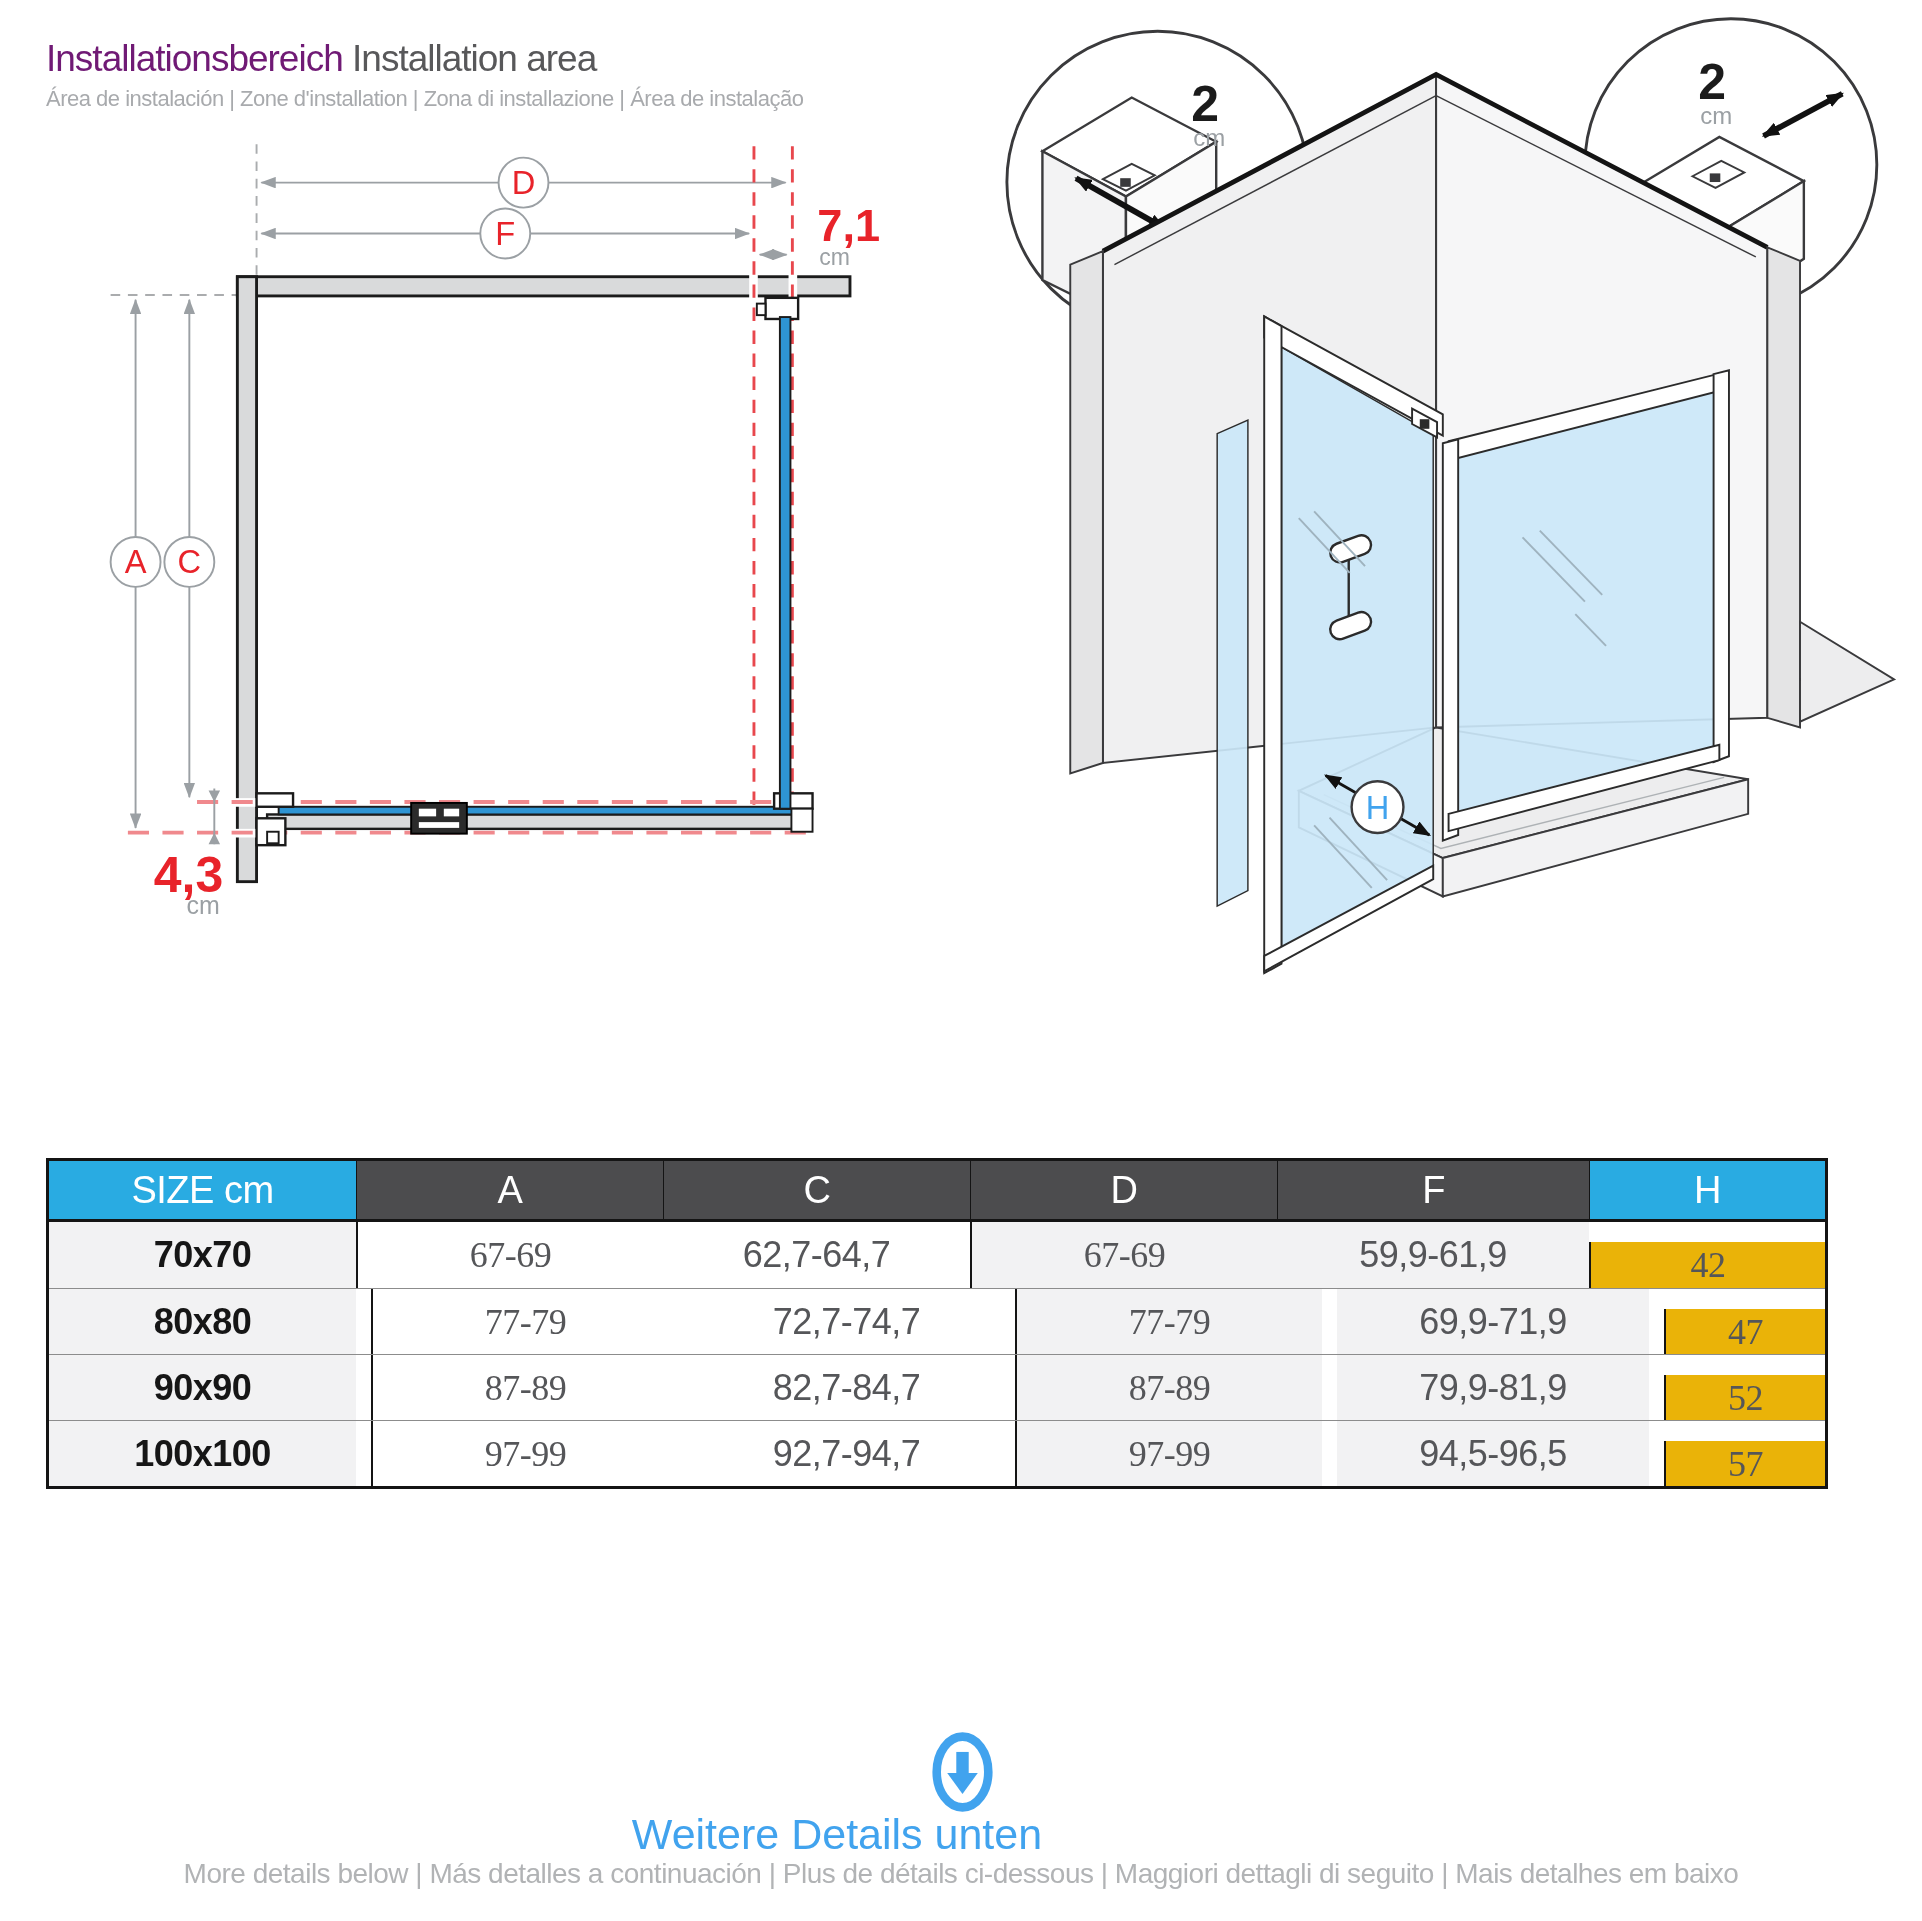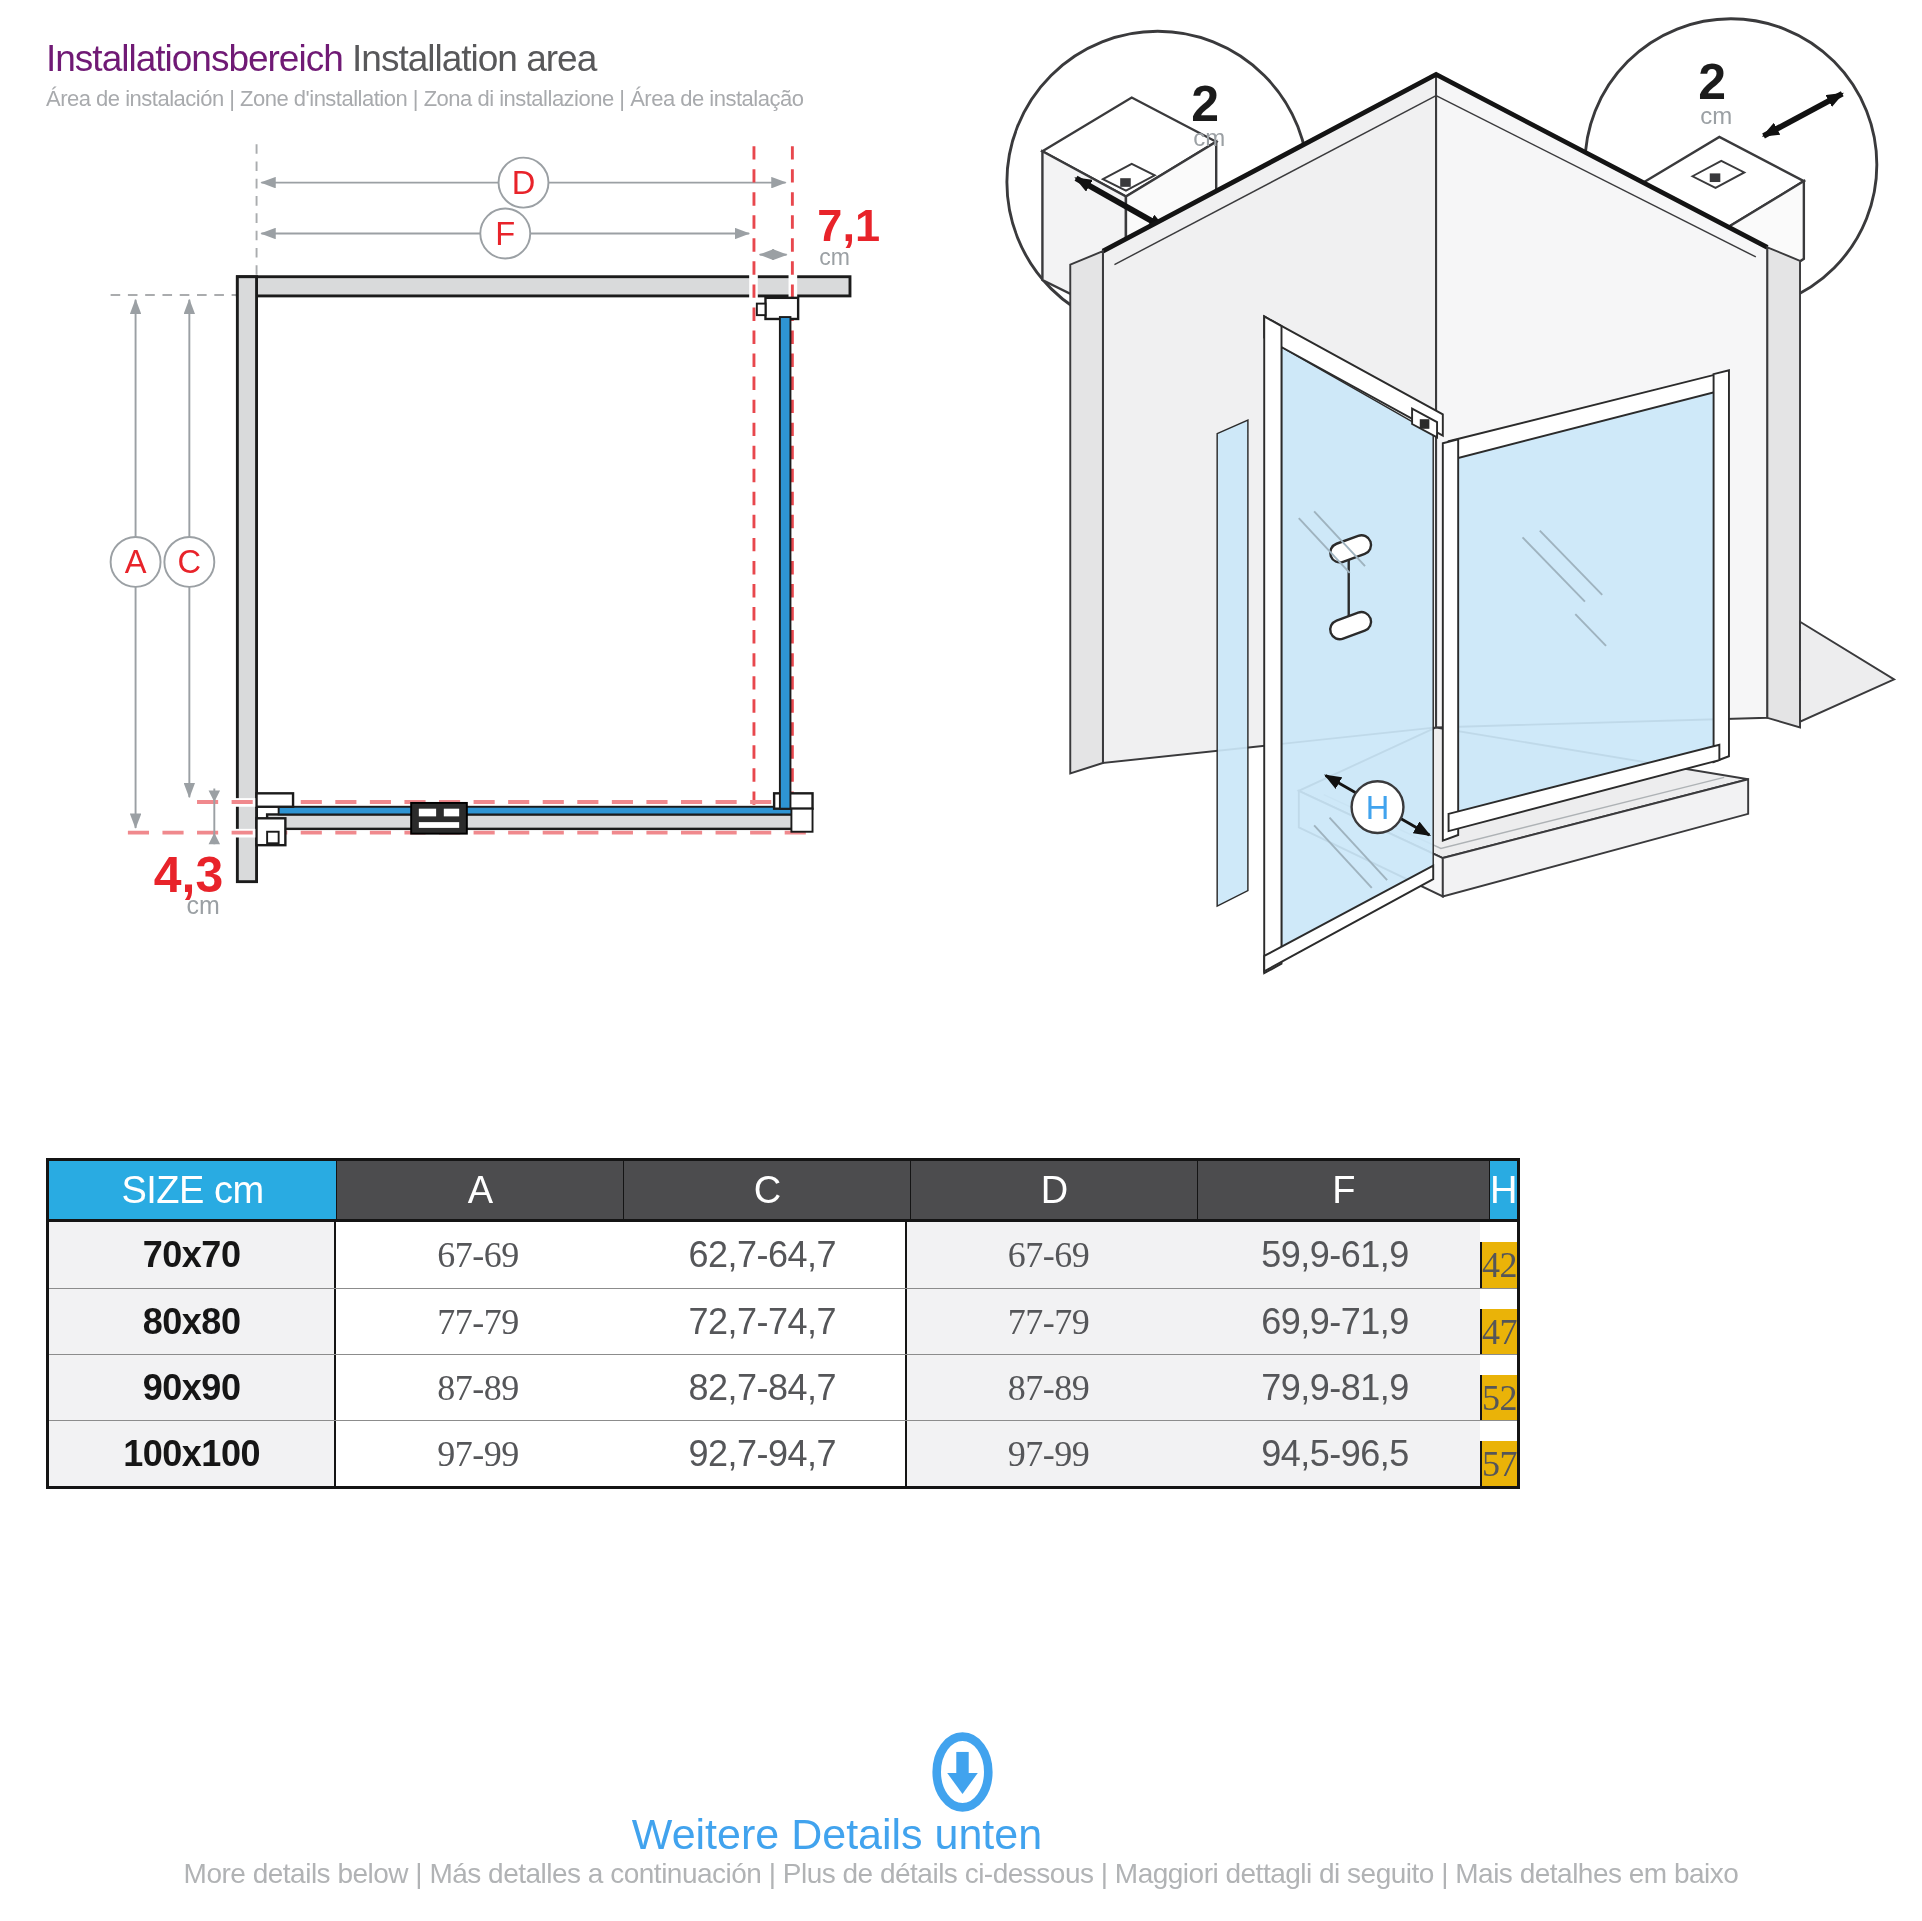--- a/index.html
+++ b/index.html
@@ -8,25 +8,25 @@
     font-family:"Liberation Sans",sans-serif;overflow:hidden;
   }
   .abs{position:absolute;}
   
   .hdr{left:46px;top:38px;width:961px;}
   .hdr-title{font-size:37px;letter-spacing:-1px;white-space:nowrap;}
   .hdr-title .t1{color:#701a75;}
   .hdr-title .t2{color:#58585a;}
   .hdr-sub{margin-top:5.8px;font-size:22px;color:#a8aaad;letter-spacing:-0.5px;white-space:nowrap;}
   
-  .sizetable{left:46px;top:1158px;width:1474px;border:3.8px solid #141414;box-sizing:border-box;}
+  .sizetable{left:46px;top:1158px;width:1782px;border:3.8px solid #141414;box-sizing:border-box;}
   .trow,.thead{display:flex;width:100%;box-sizing:border-box;}
   .thead{height:61px;border-bottom:3.8px solid #141414;}
   .trow{height:66px;}
-  .trow + .trow{border-top:1.9px solid #8c8c8c;}
+  .trow + .trow{border-top:1.9px solid #8c8c8c;gap:15px;}
   .cell{display:flex;align-items:center;justify-content:center;box-sizing:border-box;
         font-size:36px;color:#555659;letter-spacing:-0.5px;}
   .c0{width:307px;} .c1{width:307px;} .c2{width:307px;} .c3{width:307px;} .c4{width:312px;} .c5{flex:1;}
   .thead .cell{color:#ffffff;font-size:38px;}
   .thead .hblue{background:#29abe2;}
   .thead .hdark{background:#4c4c4e;}
   .thead .cell + .cell{border-left:1.9px solid #141414;}
   .trow .c0{background:#f2f2f3;color:#161616;font-weight:bold;}
   .trow .c1,.trow .c2{background:#ffffff;}
   .trow .c3,.trow .c4{background:#f2f2f3;}

